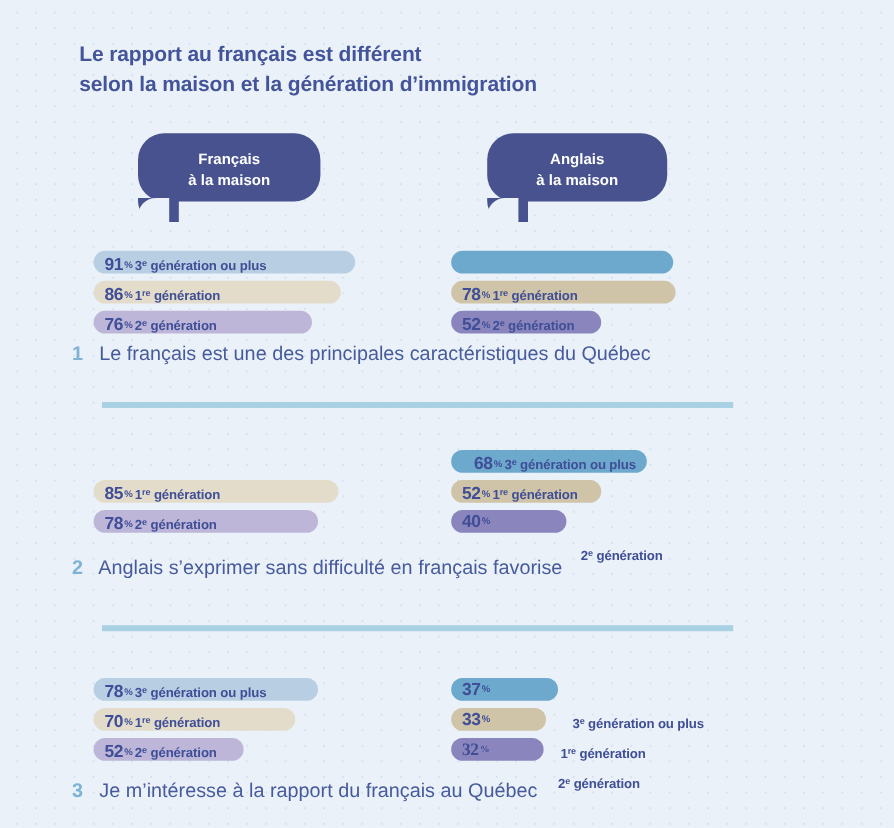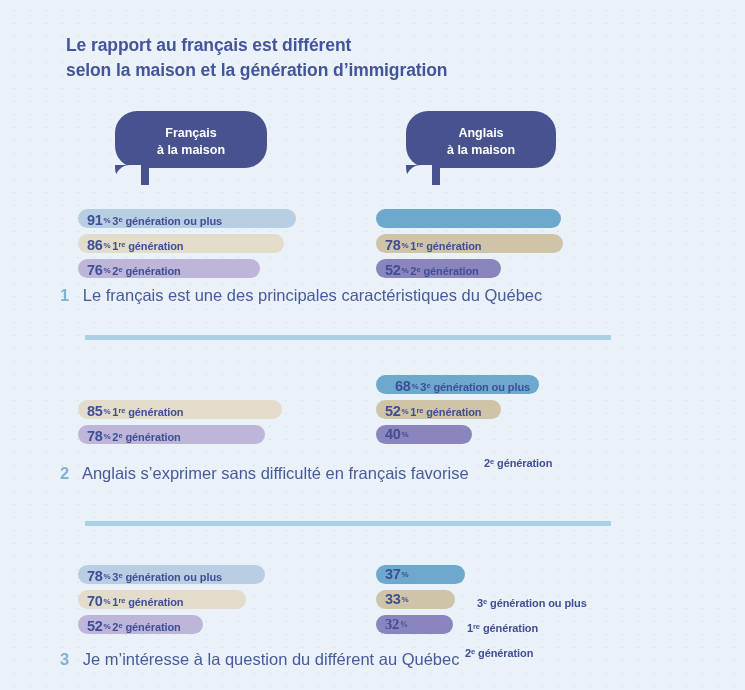--- a/index.html
+++ b/index.html
@@ -216,16 +216,16 @@
       </div>
       <div class="bar-row" style="left: 376px; top: 50px; width: 340px;">
         <div class="bar" style="width: 77px; background: rgb(139, 133, 189);"></div>
         <div class="bar-inner-label" style="left: 9px; font-family: Liberation Serif, serif;"><span class="pct">32<span class="pctsign">%</span></span></div>
         <div class="outside-label" style="left: 89px;"><span class="gen">2<sup>e</sup> génération</span></div>
       </div>
     </div>
 
   <div class="heading" id="heading-3" style="left:60px;top:648px;">
     <span class="num">3</span>
-    <span class="txt">Je m’intéresse à la question du différent au Québec</span>
+    <span class="txt">Je m’intéresse à la rapport du français au Québec</span>
   </div>
 
 </div>
 
 </body></html>

